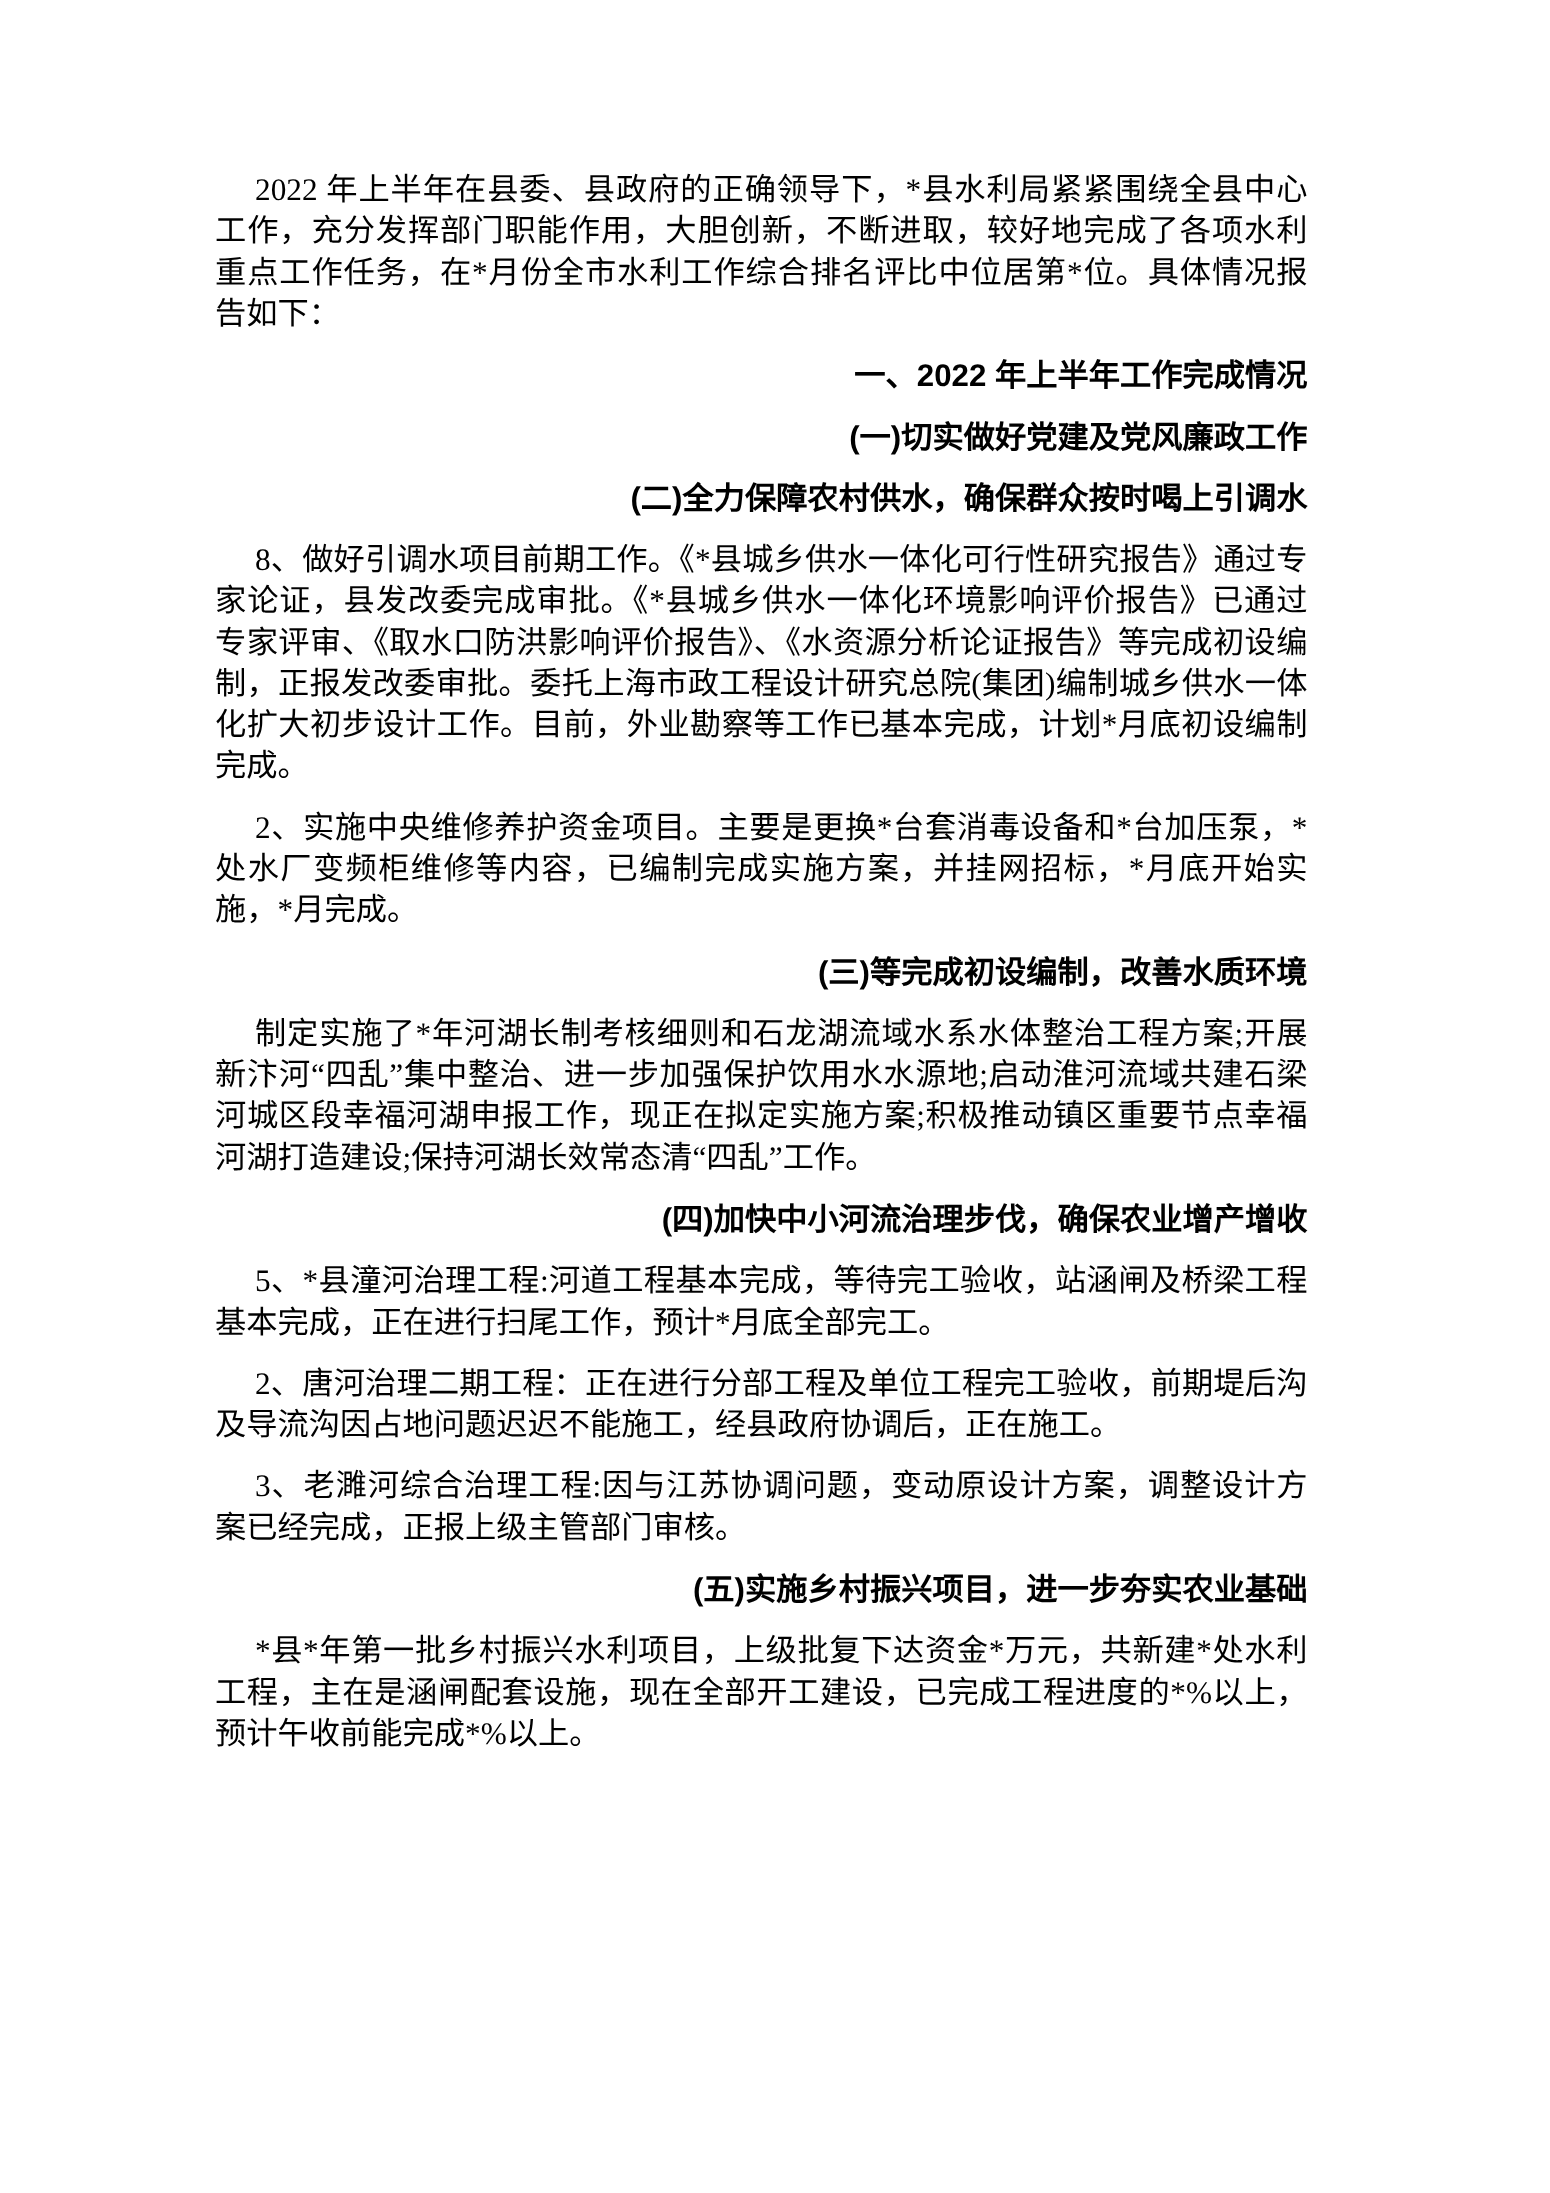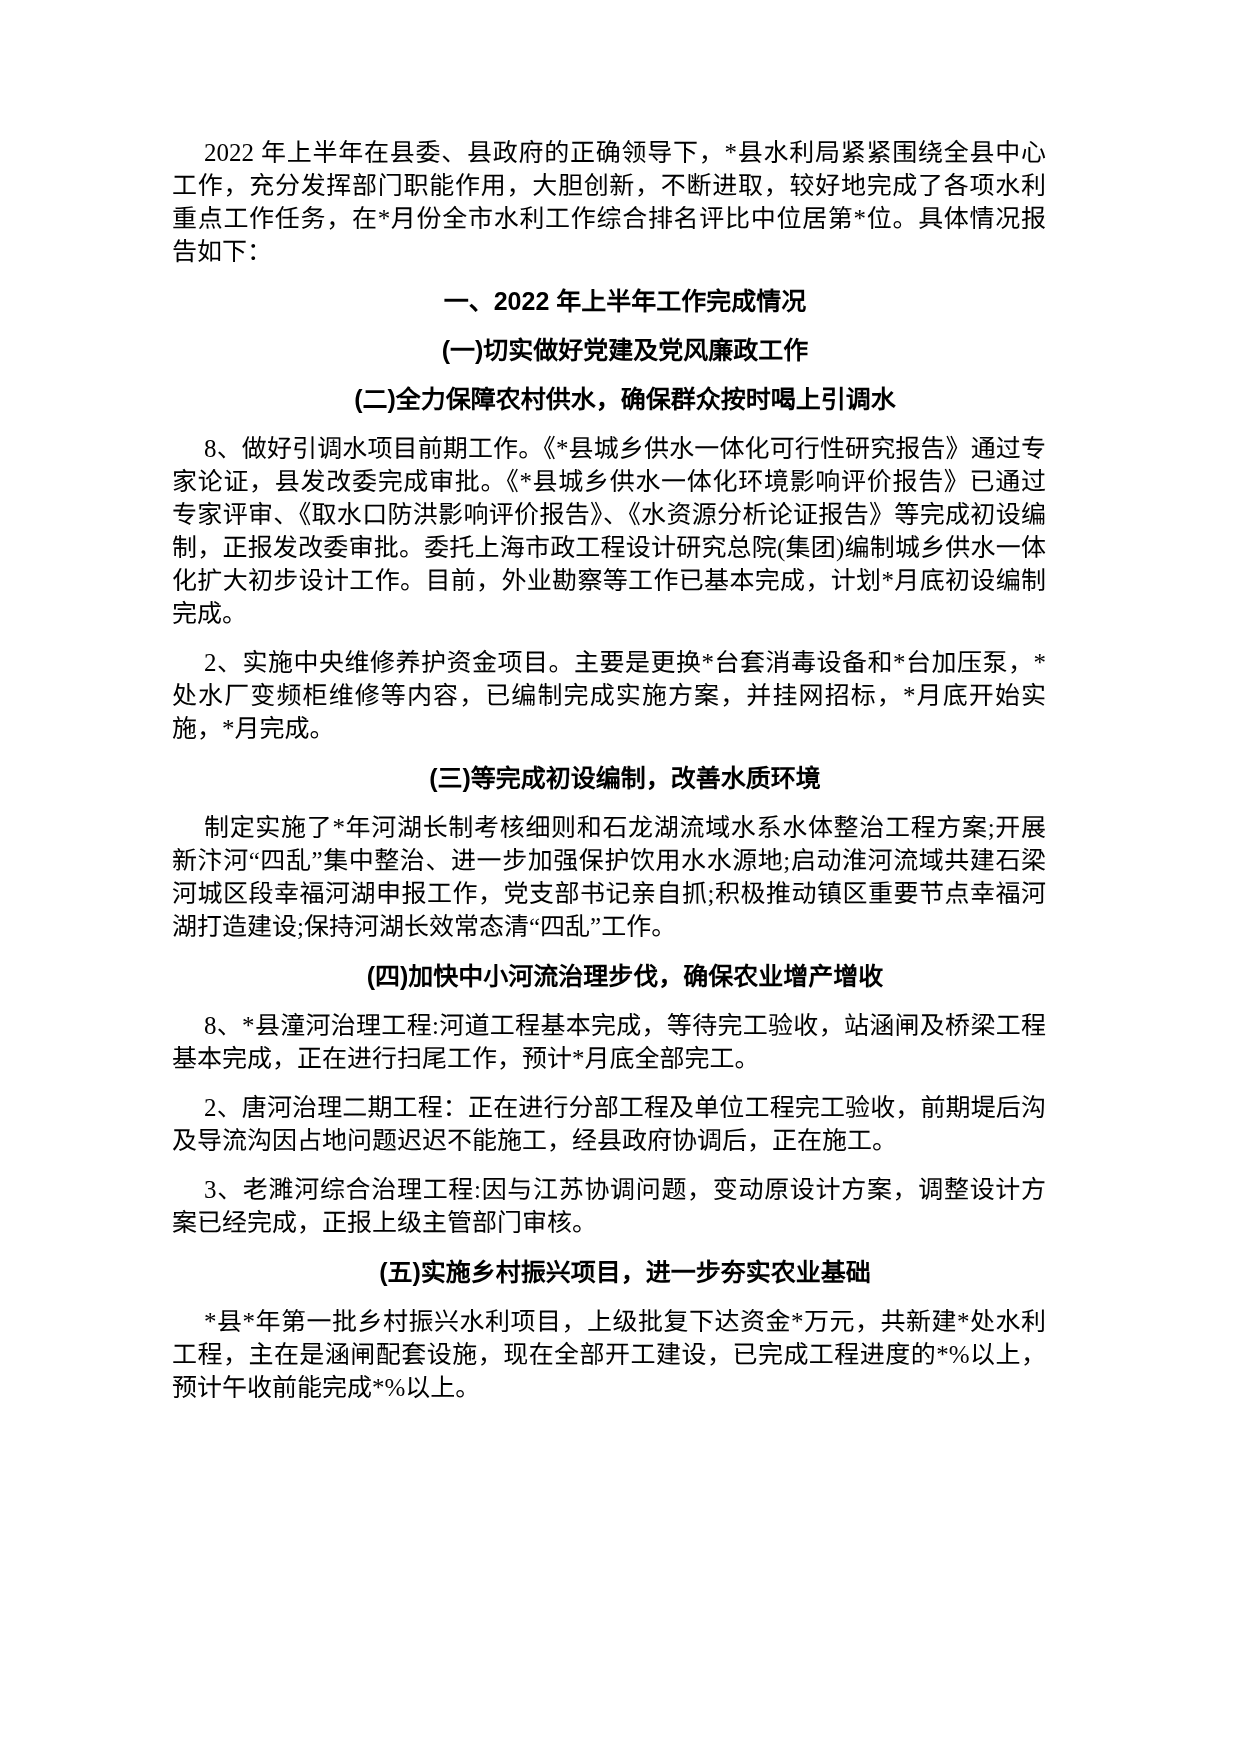--- a/index.html
+++ b/index.html
@@ -30,34 +30,34 @@
     margin-top: 0;
   }
   .heading-l1,
   .heading-l2 {
     margin: 15px 0;
     text-indent: 32px;
     font-family: "Liberation Sans", "DejaVu Sans", sans-serif;
     font-weight: bold;
     font-size: 25px;
     line-height: 34px;
-    text-align: center;
+    text-align: right;
   }
 </style>
 </head>
 <body>
 
 <div class="page">
   <p class="para">2022 年上半年在县委、县政府的正确领导下，*县水利局紧紧围绕全县中心工作，充分发挥部门职能作用，大胆创新，不断进取，较好地完成了各项水利重点工作任务，在*月份全市水利工作综合排名评比中位居第*位。具体情况报告如下：</p>
   <h2 class="heading-l1">一、2022 年上半年工作完成情况</h2>
   <h3 class="heading-l2">(一)切实做好党建及党风廉政工作</h3>
   <h3 class="heading-l2">(二)全力保障农村供水，确保群众按时喝上引调水</h3>
   <p class="para">8、做好引调水项目前期工作。《*县城乡供水一体化可行性研究报告》通过专家论证，县发改委完成审批。《*县城乡供水一体化环境影响评价报告》已通过专家评审、《取水口防洪影响评价报告》、《水资源分析论证报告》等完成初设编制，正报发改委审批。委托上海市政工程设计研究总院(集团)编制城乡供水一体化扩大初步设计工作。目前，外业勘察等工作已基本完成，计划*月底初设编制完成。</p>
   <p class="para">2、实施中央维修养护资金项目。主要是更换*台套消毒设备和*台加压泵，*处水厂变频柜维修等内容，已编制完成实施方案，并挂网招标，*月底开始实施，*月完成。</p>
   <h3 class="heading-l2">(三)等完成初设编制，改善水质环境</h3>
-  <p class="para">制定实施了*年河湖长制考核细则和石龙湖流域水系水体整治工程方案;开展新汴河“四乱”集中整治、进一步加强保护饮用水水源地;启动淮河流域共建石梁河城区段幸福河湖申报工作，党支部书记亲自抓;积极推动镇区重要节点幸福河湖打造建设;保持河湖长效常态清“四乱”工作。</p>
+  <p class="para">制定实施了*年河湖长制考核细则和石龙湖流域水系水体整治工程方案;开展新汴河“四乱”集中整治、进一步加强保护饮用水水源地;启动淮河流域共建石梁河城区段幸福河湖申报工作，现正在拟定实施方案;积极推动镇区重要节点幸福河湖打造建设;保持河湖长效常态清“四乱”工作。</p>
   <h3 class="heading-l2">(四)加快中小河流治理步伐，确保农业增产增收</h3>
-  <p class="para">8、*县潼河治理工程:河道工程基本完成，等待完工验收，站涵闸及桥梁工程基本完成，正在进行扫尾工作，预计*月底全部完工。</p>
+  <p class="para">5、*县潼河治理工程:河道工程基本完成，等待完工验收，站涵闸及桥梁工程基本完成，正在进行扫尾工作，预计*月底全部完工。</p>
   <p class="para">2、唐河治理二期工程：正在进行分部工程及单位工程完工验收，前期堤后沟及导流沟因占地问题迟迟不能施工，经县政府协调后，正在施工。</p>
   <p class="para">3、老濉河综合治理工程:因与江苏协调问题，变动原设计方案，调整设计方案已经完成，正报上级主管部门审核。</p>
   <h3 class="heading-l2">(五)实施乡村振兴项目，进一步夯实农业基础</h3>
   <p class="para">*县*年第一批乡村振兴水利项目，上级批复下达资金*万元，共新建*处水利工程，主在是涵闸配套设施，现在全部开工建设，已完成工程进度的*%以上，预计午收前能完成*%以上。</p>
 </div>
 
 </body></html>

